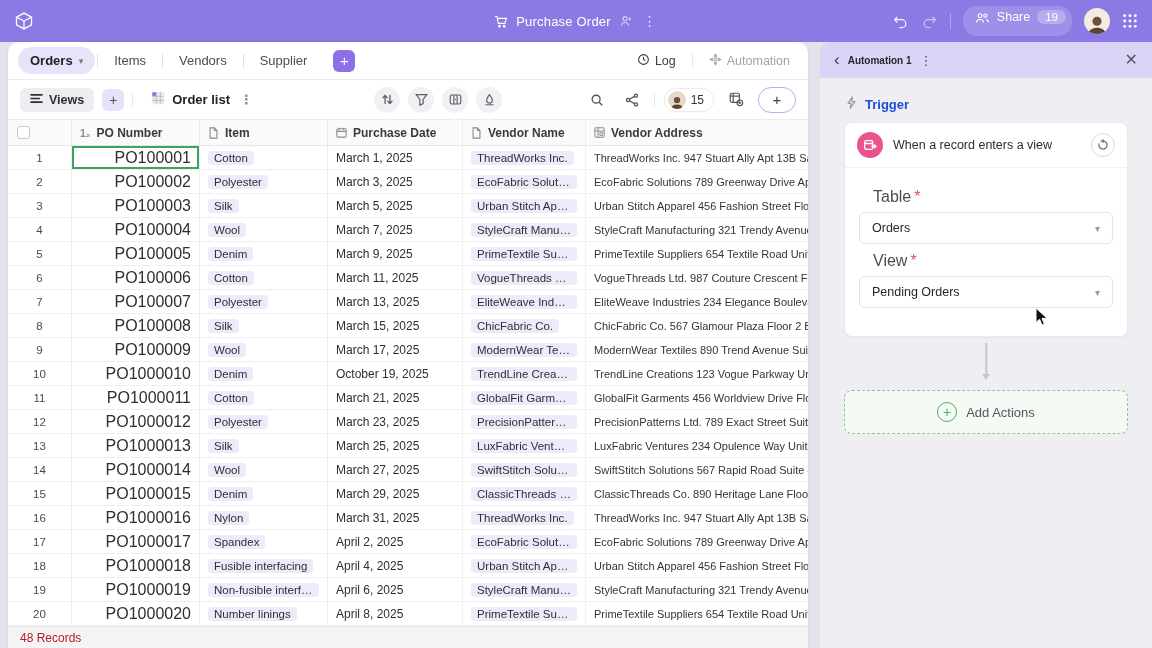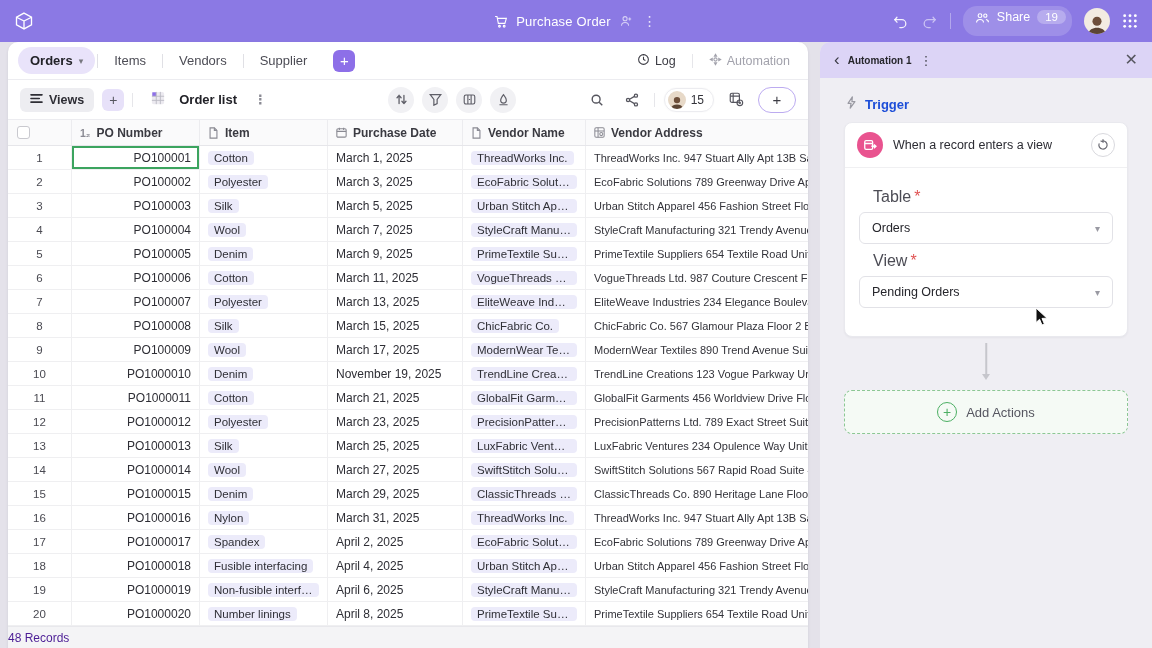--- a/index.html
+++ b/index.html
@@ -41,21 +41,21 @@
   .log-btn { display:flex; align-items:center; gap:5px; font-size:12.5px; color:#3c3c44; font-weight:500; padding:4px 8px; cursor:pointer; }
   .auto-btn { display:flex; align-items:center; gap:5px; font-size:12.5px; color:#a2a2ac; padding:4px 8px; cursor:pointer; }
   .vsep { width:1px; height:14px; background:#e6e6ea; }
 
   
   .toolbar { height:40px; display:flex; align-items:center; padding:0 12px; border-bottom:1px solid #ececf0; flex:0 0 auto; gap:8px; }
   .views-btn { display:flex; align-items:center; gap:6px; background:#ededf1; border-radius:6px; padding:5px 10px;
     font-size:12.5px; font-weight:600; color:#2e2e35; cursor:pointer; }
   .views-add { width:22px; height:22px; background:#e7e1f9; border-radius:6px; color:#55555f;
     display:flex; align-items:center; justify-content:center; font-size:14px; cursor:pointer; }
-  .view-name { display:flex; align-items:center; gap:14px; margin-left:10px; font-size:13px; font-weight:600; color:#222228; }
+  .view-name { display:flex; align-items:center; gap:7px; margin-left:10px; font-size:13px; font-weight:600; color:#222228; }
   .kebab-gray { color:#8a8a93; font-size:13px; letter-spacing:0; padding:0 3px; cursor:pointer; }
   .tool-circle { width:26px; height:26px; border-radius:50%; background:#f1f1f4; display:flex; align-items:center; justify-content:center; color:#5f5f68; cursor:pointer; }
   .tool-group1 { margin-left:110px; display:flex; gap:8px; }
   .tool-right { margin-left:auto; display:flex; align-items:center; gap:9px; }
   .collab-pill { display:flex; align-items:center; gap:5px; background:#fff; border:1px solid #ececf0; border-radius:13px;
     padding:2px 9px 2px 3px; font-size:12px; color:#33333a; cursor:pointer; box-shadow:0 0 0 1px rgba(0,0,0,0.01); }
   .collab-av { width:18px; height:18px; border-radius:50%; background:#e7d9c8; overflow:hidden; display:flex; align-items:flex-end; justify-content:center; }
   .add-pill { width:38px; height:26px; border:1px solid #bcabf0; border-radius:14px; background:#fff;
     display:flex; align-items:center; justify-content:center; font-size:15px; color:#3c3c44; cursor:pointer; }
 
@@ -67,27 +67,27 @@
   .hcell:last-child { border-right:none; }
   .hcell .ficon { color:#8a8a93; flex:0 0 auto; display:flex; align-items:center; }
   .num-ficon { font-size:10.5px; color:#8a8a93; font-weight:600; }
   .checkbox { width:13px; height:13px; border:1.5px solid #c9c9cf; border-radius:3px; background:#fff; margin-left:9px; cursor:pointer; }
   .tbody { flex:1 1 auto; overflow:hidden; }
   .grid-row { height:24px; border-bottom:1px solid #efeff1; cursor:default; }
   .cell { display:flex; align-items:center; padding:0 8px; font-size:12px; color:#2e2e35;
     border-right:1px solid #efeff1; overflow:hidden; white-space:nowrap; position:relative; }
   .cell:last-child { border-right:none; }
   .cell.rownum { justify-content:center; color:#4a4a52; font-size:11.5px; padding:0 4px; }
-  .cell.po { justify-content:flex-end; font-size:12px; }
+  .cell.po { justify-content:flex-end; font-size:16px; }
   .cell.addr { font-size:11px; color:#33333a; }
   .cell.selected { box-shadow:inset 0 0 0 2px #3ca45f; }
   .pill { background:#ecebfa; border-radius:4px; padding:1px 6px; font-size:11.5px; color:#2f2f36;
     max-width:100%; overflow:hidden; text-overflow:ellipsis; white-space:nowrap; }
   .tfooter { height:22px; flex:0 0 auto; background:#f4f4f6; border-top:1px solid #e8e8ec;
-    display:flex; align-items:center; padding:0 0; font-size:12px; color:#4c1d95; }
+    display:flex; align-items:center; padding:0 12px; font-size:12px; color:#b91c1c; }
 
   
   .right-panel { position:absolute; left:820px; top:42px; right:0; bottom:0; background:#efeef3;
     border-radius:10px 0 0 0; overflow:hidden; display:flex; flex-direction:column; }
   .rp-header { height:36px; background:#dcd4f6; display:flex; align-items:center; padding:0 14px; gap:8px; flex:0 0 auto; }
   .rp-back { font-size:17px; color:#3a3a44; line-height:1; cursor:pointer; transform:translateY(-1px); }
   .rp-title { font-size:10px; font-weight:700; color:#26262c; }
   .rp-kebab { color:#4a4a54; font-size:13px; cursor:pointer; }
   .rp-close { margin-left:auto; font-size:16px; color:#55555e; cursor:pointer; line-height:1; }
   .rp-body { flex:1 1 auto; position:relative; padding:16px 24px 0; }
@@ -474,21 +474,21 @@
           <div class="pill">ModernWear Textiles</div>
         </div>
         <div class="cell addr">ModernWear Textiles 890 Trend Avenue Suite 30</div>
       </div>
       <div class="grid-row">
         <div class="cell rownum">10</div>
         <div class="cell po">PO1000010</div>
         <div class="cell">
           <div class="pill">Denim</div>
         </div>
-        <div class="cell">November 19, 2025</div>
+        <div class="cell">October 19, 2025</div>
         <div class="cell">
           <div class="pill">TrendLine Creations</div>
         </div>
         <div class="cell addr">TrendLine Creations 123 Vogue Parkway Unit 14</div>
       </div>
       <div class="grid-row">
         <div class="cell rownum">11</div>
         <div class="cell po">PO1000011</div>
         <div class="cell">
           <div class="pill">Cotton</div>

